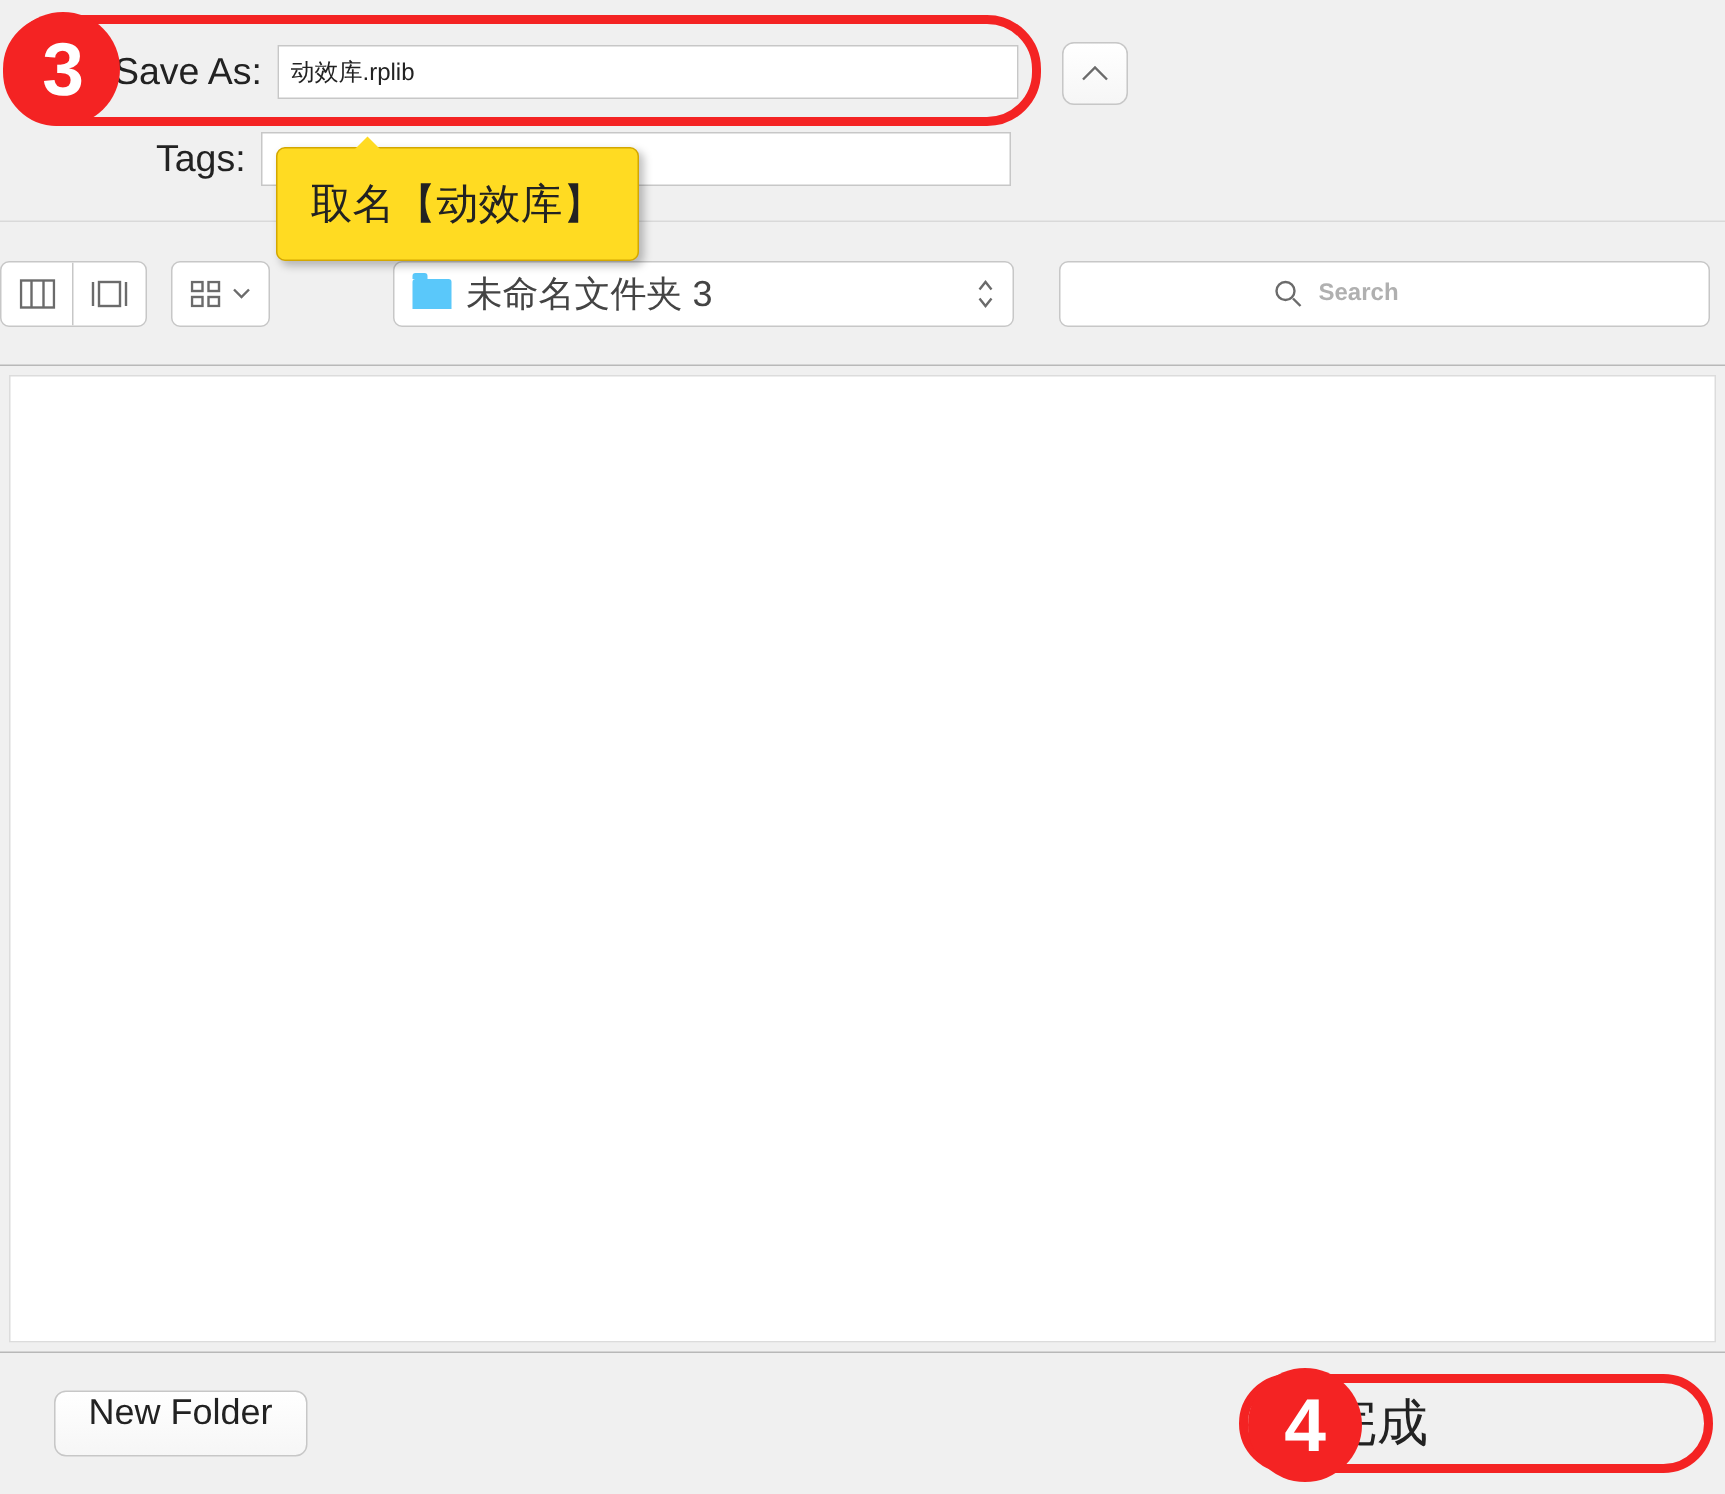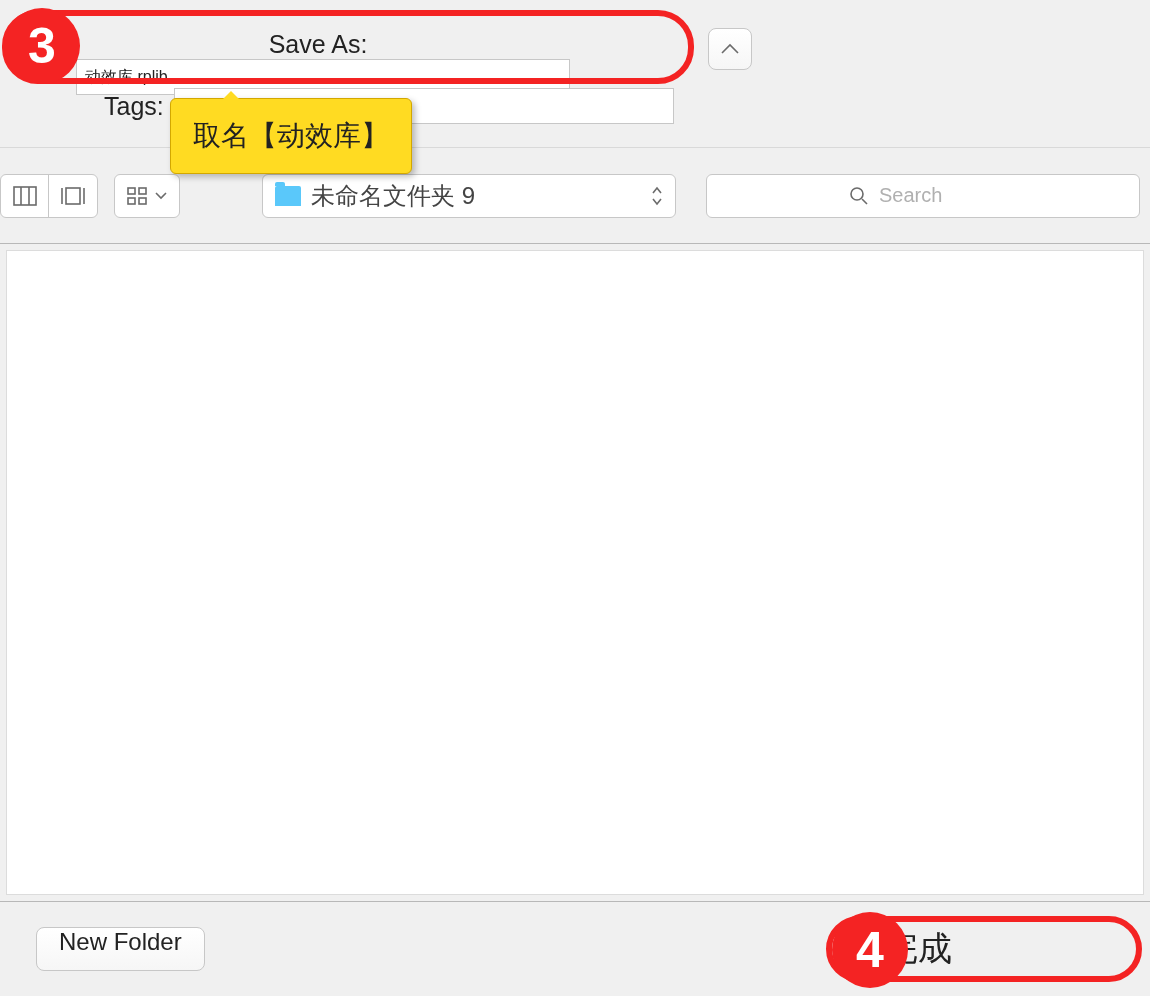--- a/index.html
+++ b/index.html
@@ -21,21 +21,21 @@
   .top-area {
     position: relative;
     height: 148px;
     border-bottom: 1px solid #d9d9d9;
   }
   .row-save, .row-tags {
     position: absolute;
     display: flex;
     align-items: center;
   }
-  .row-save { left: 76px; top: 30px; flex-direction: column; }
+  .row-save { left: 76px; top: 30px; }
   .row-tags { left: 104px; top: 88px; }
 
   .lbl {
     font-size: 25px;
     color: #222;
     margin-right: 10px;
     white-space: nowrap;
   }
 
   .txt-input {
@@ -82,21 +82,21 @@
     color: #fff;
     font-size: 50px;
     font-weight: 700;
     font-family: Arial, sans-serif;
   }
   .badge-3 { left: 4px; top: 8px; }
 
   
   .tooltip {
     position: absolute;
-    left: 170px; top: 98px;
+    left: 184px; top: 98px;
     background: #ffdb22;
     border: 1px solid #d3a700;
     border-radius: 6px;
     padding: 18px 22px;
     font-size: 28px;
     color: #222;
     box-shadow: 3px 3px 6px rgba(0,0,0,0.25);
     pointer-events: none;
     z-index: 5;
   }
@@ -168,24 +168,25 @@
     height: 44px;
     border: 1px solid #c7c7c7;
     border-radius: 6px;
     background: #fff;
     display: flex; align-items: center; justify-content: center;
     gap: 8px;
     margin-left: 14px;
   }
   .search-box input {
     border: none; outline: none;
-    font-size: 20px;
+    font-size: 16px;
     color: #444;
     background: transparent;
     width: 120px;
+    font-weight: bold;
   }
   .search-box input::placeholder { color: #b0b0b0; }
 
   
   .file-pane {
     position: relative;
     height: 658px;
     background: #f0f0f0;
     border-bottom: 1px solid #b8b8b8;
     padding: 6px;
@@ -306,21 +307,21 @@
         <rect class="stroke" x="1" y="11" width="7" height="6"></rect>
         <rect class="stroke" x="12" y="11" width="7" height="6"></rect>
       </svg>
       <svg width="12" height="8">
         <polyline class="stroke" points="1,1 6,6 11,1"></polyline>
       </svg>
     </div>
 
     <div class="path-select">
       <span class="folder-ico"></span>
-      <span class="path-label">未命名文件夹 9</span>
+      <span class="path-label">未命名文件夹 3</span>
       <svg width="12" height="20">
         <polyline class="stroke" points="2,7 6,2 10,7"></polyline>
         <polyline class="stroke" points="2,13 6,18 10,13"></polyline>
       </svg>
     </div>
 
     <div class="search-box">
       <svg width="20" height="20">
         <circle class="stroke" cx="8" cy="8" r="6"></circle>
         <line class="stroke" x1="13" y1="13" x2="18" y2="18"></line>

